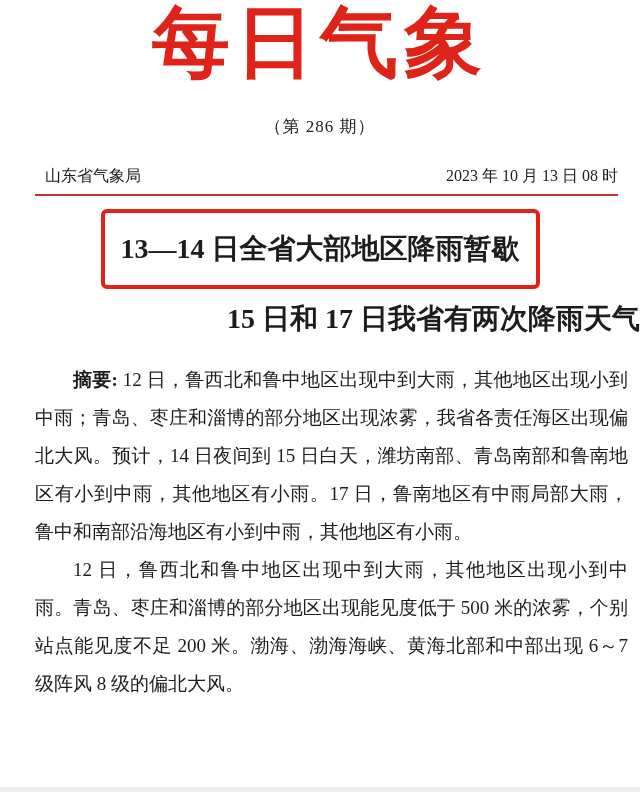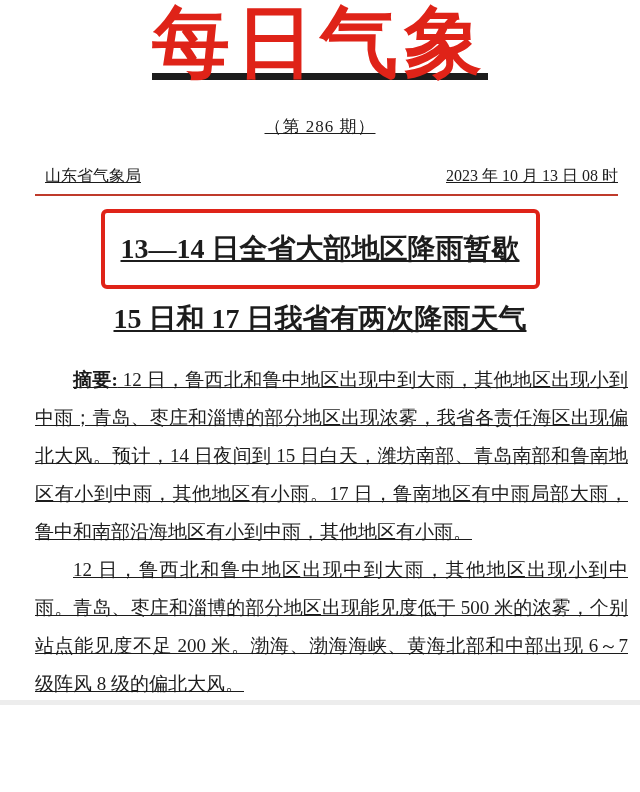--- a/index.html
+++ b/index.html
@@ -4,21 +4,21 @@
 <style>
   html, body { margin: 0; padding: 0; }
   body {
     width: 640px; height: 792px;
     background: #ffffff;
     position: relative;
     overflow: hidden;
     font-family: "Liberation Serif", "DejaVu Serif", serif;
     color: #1c1c1c;
   }
-  .doc { position: relative; width: 640px; height: 705px; text-decoration: underline; }
+  .doc { position: relative; width: 640px; height: 792px; }
 
   .masthead {
     text-align: center;
     font-size: 78px;
     line-height: 86px;
     font-weight: bold;
     letter-spacing: 6px;
     color: var(--accent, #df2318);
     margin: 0;
     white-space: nowrap;
@@ -49,21 +49,21 @@
     margin: 13px auto 0 auto;
     border: 4px solid var(--accent, #e12b1f);
     border-radius: 6px;
     padding: 18px 16px;
     font-size: 28px;
     line-height: 36px;
     font-weight: bold;
     white-space: nowrap;
   }
   .headline-2 {
-    text-align: center;
+    text-align: right;
     font-size: 28px;
     line-height: 36px;
     font-weight: bold;
     margin-top: 12px;
     white-space: nowrap;
   }
   .body-text {
     margin: 24px 12px 0 35px;
     font-size: 19px;
     line-height: 38px;

